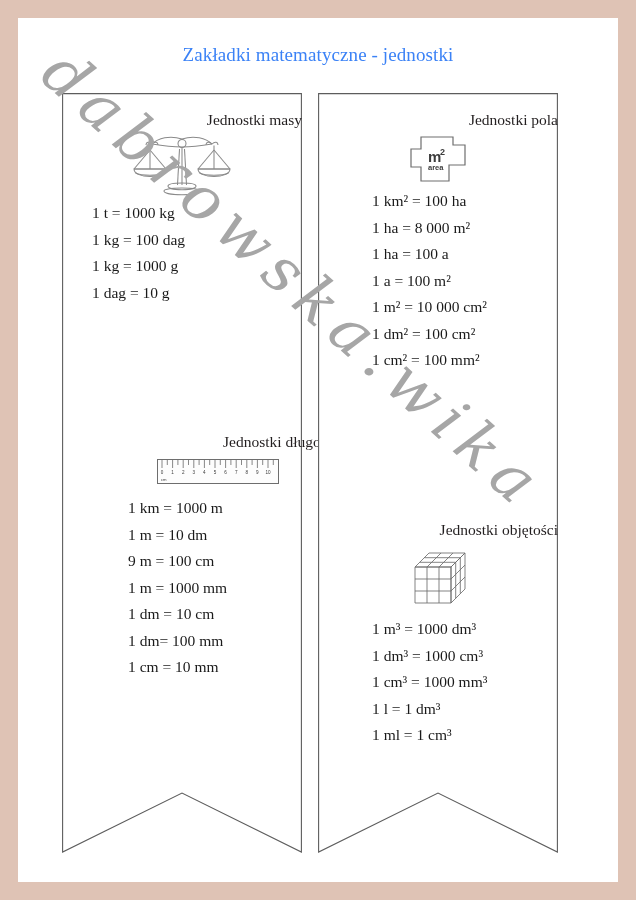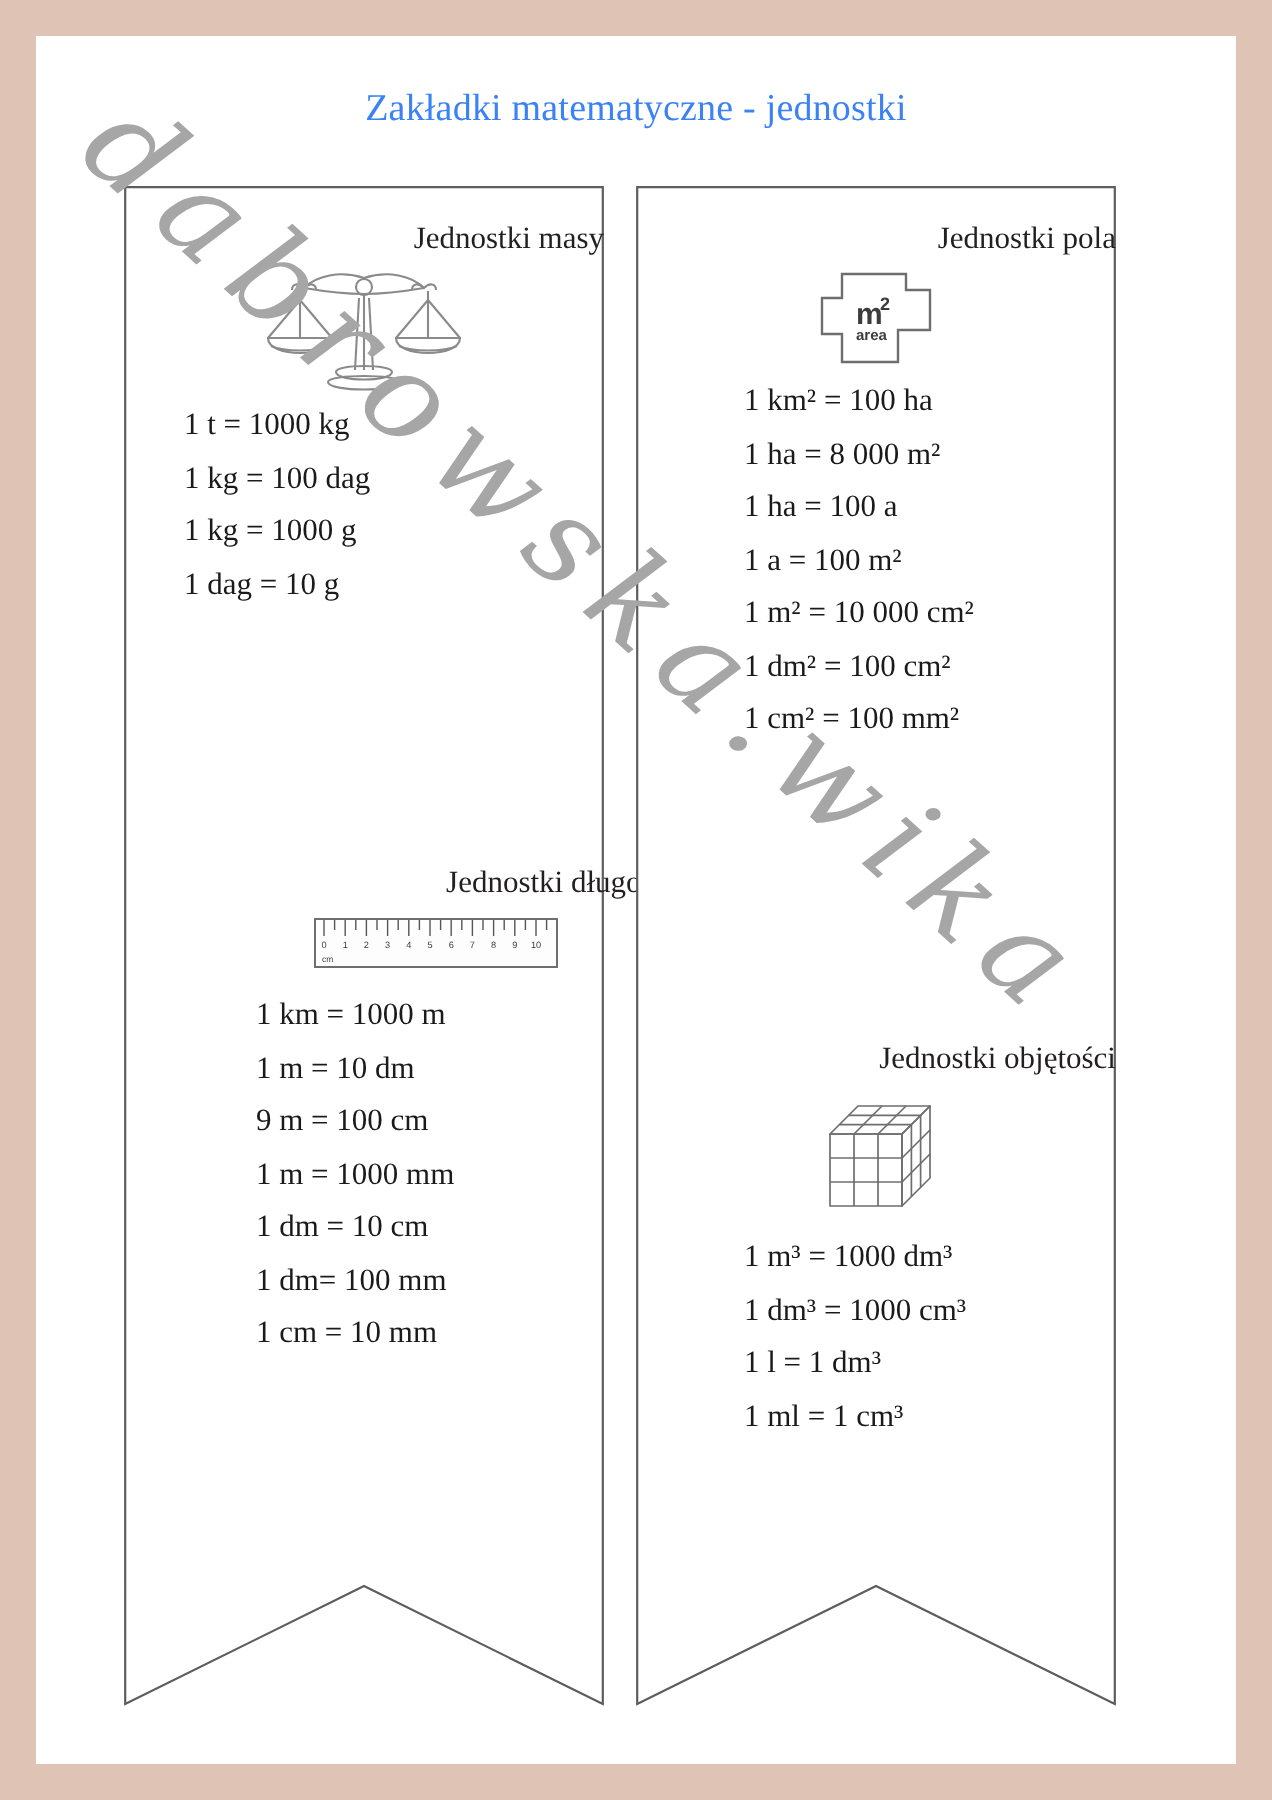--- a/index.html
+++ b/index.html
@@ -322,20 +322,21 @@
             <line x1="48.7" y1="13.3" x2="48.7" y2="49.3"></line>
             <line x1="53.3" y1="8.7" x2="53.3" y2="44.7"></line>
             <line x1="58" y1="16" x2="44" y2="30"></line>
             <line x1="58" y1="28" x2="44" y2="42"></line>
           </svg>
         </div>
 
         <ul class="lines">
           <li>1 m³ = 1000 dm³</li>
           <li>1 dm³ = 1000 cm³</li>
+          <li>1 cm³ = 1000 mm³</li>
           <li>1 l = 1 dm³</li>
           <li>1 ml = 1 cm³</li>
         </ul>
       </div>
 
     </div>
   </div>
 
   <svg class="watermark" viewBox="0 0 600 864">
     <text x="20" y="60" transform="rotate(42 20 60)">dabrowska.wika</text>

